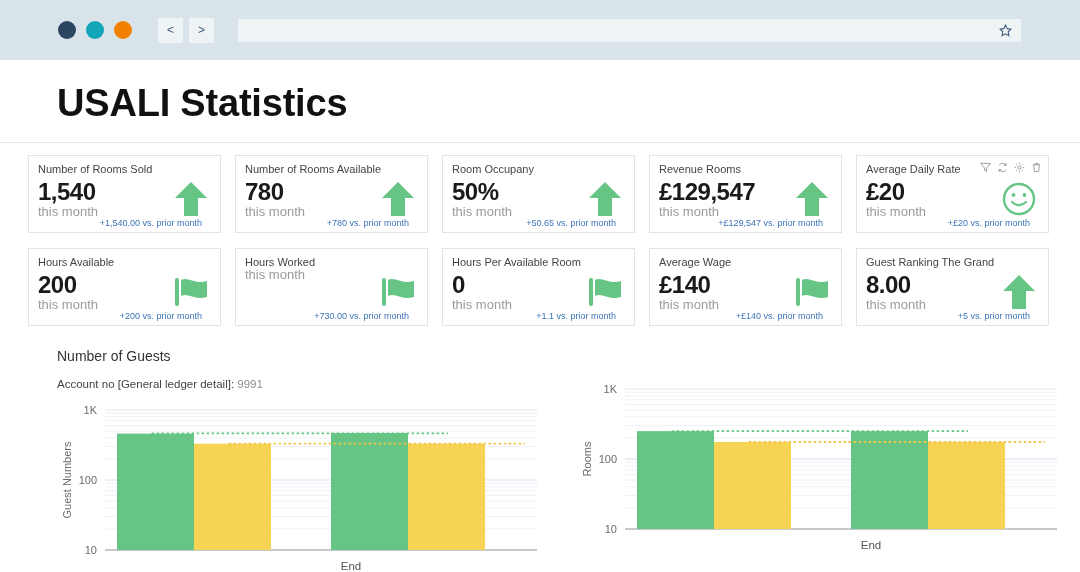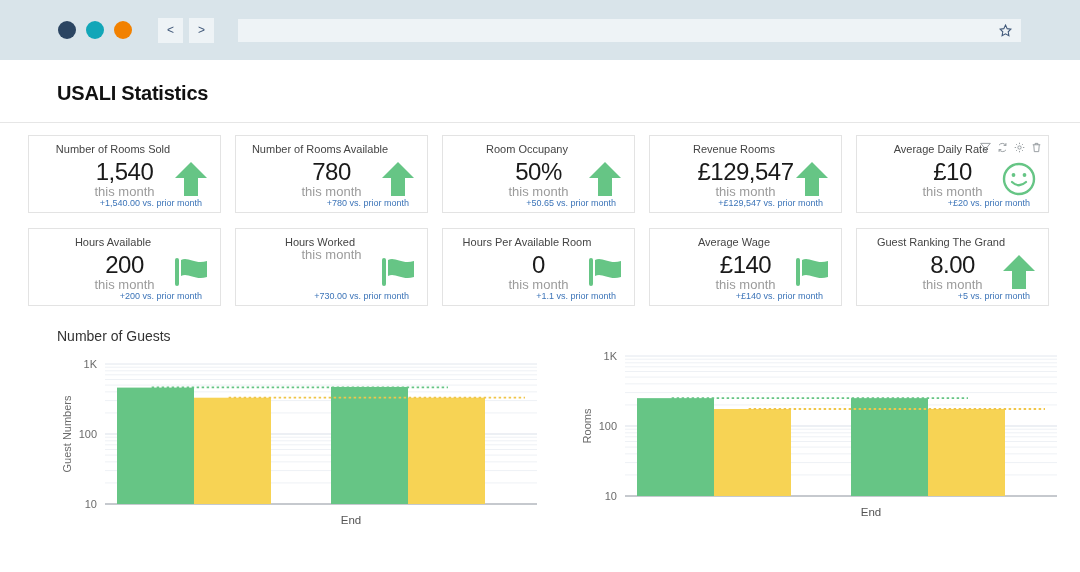--- a/index.html
+++ b/index.html
@@ -45,21 +45,21 @@
     font-size: 11px; color: #33475b;
     padding-left: 8px;
     font-family: "Liberation Sans", sans-serif;
   }
   .star-icon { margin-right: 9px; display: flex; align-items: center; }
 
   
   .page { width: 1080px; height: 512px; background: #fff; position: relative; }
 
   .page-title {
-    font-size: 20px; font-weight: bold; color: #111;
+    font-size: 38px; font-weight: bold; color: #111;
     padding: 22px 0 0 57px;
     letter-spacing: -0.2px;
   }
   .title-rule {
     margin-top: 17px;
     border-bottom: 1px solid #e6e6e6;
     width: 1080px;
   }
 
   
@@ -67,29 +67,28 @@
     display: flex; flex-wrap: wrap;
     padding: 12px 28px 0 28px;
     gap: 15px 14px;
   }
   .kpi-card {
     width: 193px; height: 78px;
     border: 1px solid #e3e3e3;
     background: #fff;
     position: relative;
     padding: 7px 9px 0 9px;
-    text-align: center;
   }
   .kpi-title {
     font-size: 11px; color: #444; line-height: 13px;
     max-width: 150px;
   }
   .kpi-value {
     font-size: 24px; color: #1a1a1a; line-height: 28px;
-    margin-top: 2px; font-weight: normal;
+    margin-top: 2px; font-weight: bold;
     letter-spacing: -0.5px;
   }
   .kpi-period { font-size: 13px; color: #9b9b9b; line-height: 11px; }
   .kpi-delta {
     position: absolute; right: 18px; bottom: 4px;
     font-size: 9px; color: #3c74b8; white-space: nowrap;
   }
   .kpi-ind {
     position: absolute; right: 10px; top: 24px;
     width: 38px; height: 38px;
@@ -211,21 +210,21 @@
           </span>
           <span>
             <svg width="11" height="11" viewBox="0 0 16 16" fill="none" stroke="#8f9499" stroke-width="1.3">
               <path d="M2.5 4h11"></path>
               <path d="M4 4l.8 10h6.4L12 4"></path>
               <path d="M6 4V2h4v2"></path>
             </svg>
           </span>
         </div>
         <div class="kpi-title">Average Daily Rate</div>
-        <div class="kpi-value">£10</div>
+        <div class="kpi-value">£20</div>
         <div class="kpi-period">this month</div>
         <div class="kpi-delta">+£20 vs. prior month</div>
         <div class="kpi-ind">
           <svg width="34" height="34" viewBox="0 0 34 34">
             <circle cx="17" cy="17" r="15" fill="none" stroke="#66c585" stroke-width="2.4"></circle>
             <circle cx="11.5" cy="13" r="1.9" fill="#66c585"></circle>
             <circle cx="22.5" cy="13" r="1.9" fill="#66c585"></circle>
             <path d="M10 20 Q17 26.5 24 20" fill="none" stroke="#66c585" stroke-width="2.2" stroke-linecap="round"></path>
           </svg>
         </div>
@@ -287,20 +286,24 @@
             <path d="M17 1 L33 17 L24 17 L24 35 L10 35 L10 17 L1 17 Z" fill="#66c585"></path>
           </svg>
         </div>
       </div>
     </div>
 
   <div class="charts">
 
     <div class="chart-block left">
       <div class="chart-title">Number of Guests</div>
+      <div class="chart-sub">
+        <span>Account no [General ledger detail]:</span>
+        <span class="acc">9991</span>
+      </div>
       <svg class="chart-svg" id="chart-0" width="500" height="180">
           <line x1="48" x2="480" y1="148" y2="148" stroke="#eef1f5" stroke-width="1"></line>
           <line x1="48" x2="480" y1="126.92790030352131" y2="126.92790030352131" stroke="#eef1f5" stroke-width="1"></line>
           <line x1="48" x2="480" y1="114.60151216962363" y2="114.60151216962363" stroke="#eef1f5" stroke-width="1"></line>
           <line x1="48" x2="480" y1="105.85580060704262" y2="105.85580060704262" stroke="#eef1f5" stroke-width="1"></line>
           <line x1="48" x2="480" y1="99.07209969647869" y2="99.07209969647869" stroke="#eef1f5" stroke-width="1"></line>
           <line x1="48" x2="480" y1="93.52941247314494" y2="93.52941247314494" stroke="#eef1f5" stroke-width="1"></line>
           <line x1="48" x2="480" y1="88.84313719900202" y2="88.84313719900202" stroke="#eef1f5" stroke-width="1"></line>
           <line x1="48" x2="480" y1="84.78370091056395" y2="84.78370091056395" stroke="#eef1f5" stroke-width="1"></line>
           <line x1="48" x2="480" y1="81.20302433924726" y2="81.20302433924726" stroke="#eef1f5" stroke-width="1"></line>

